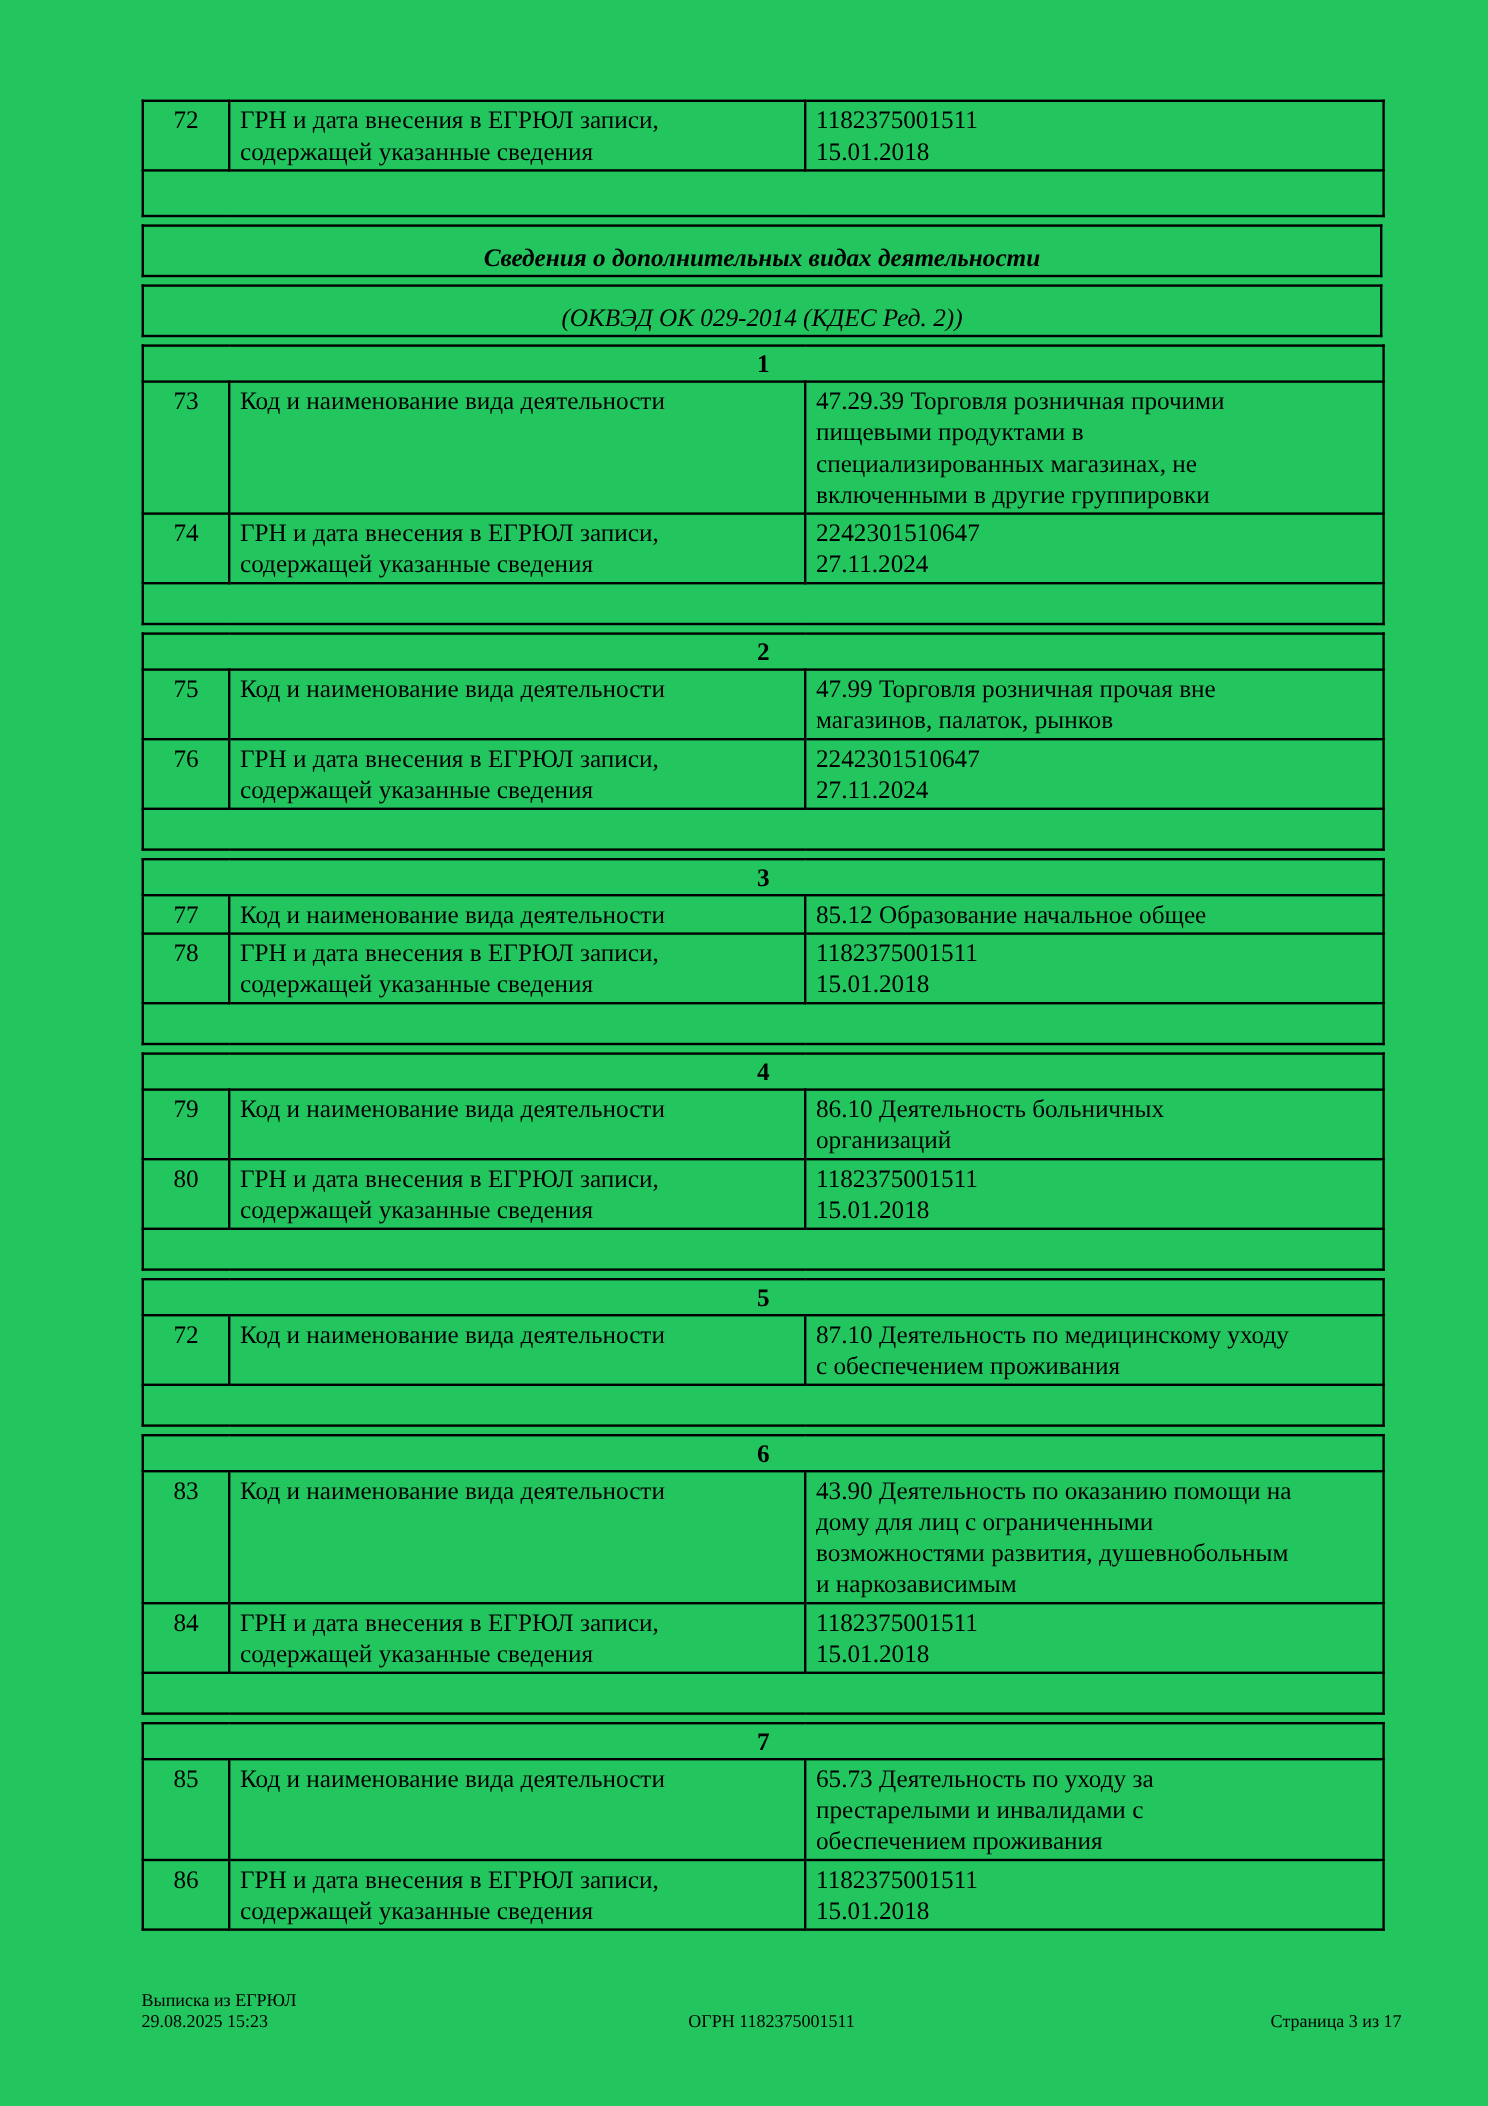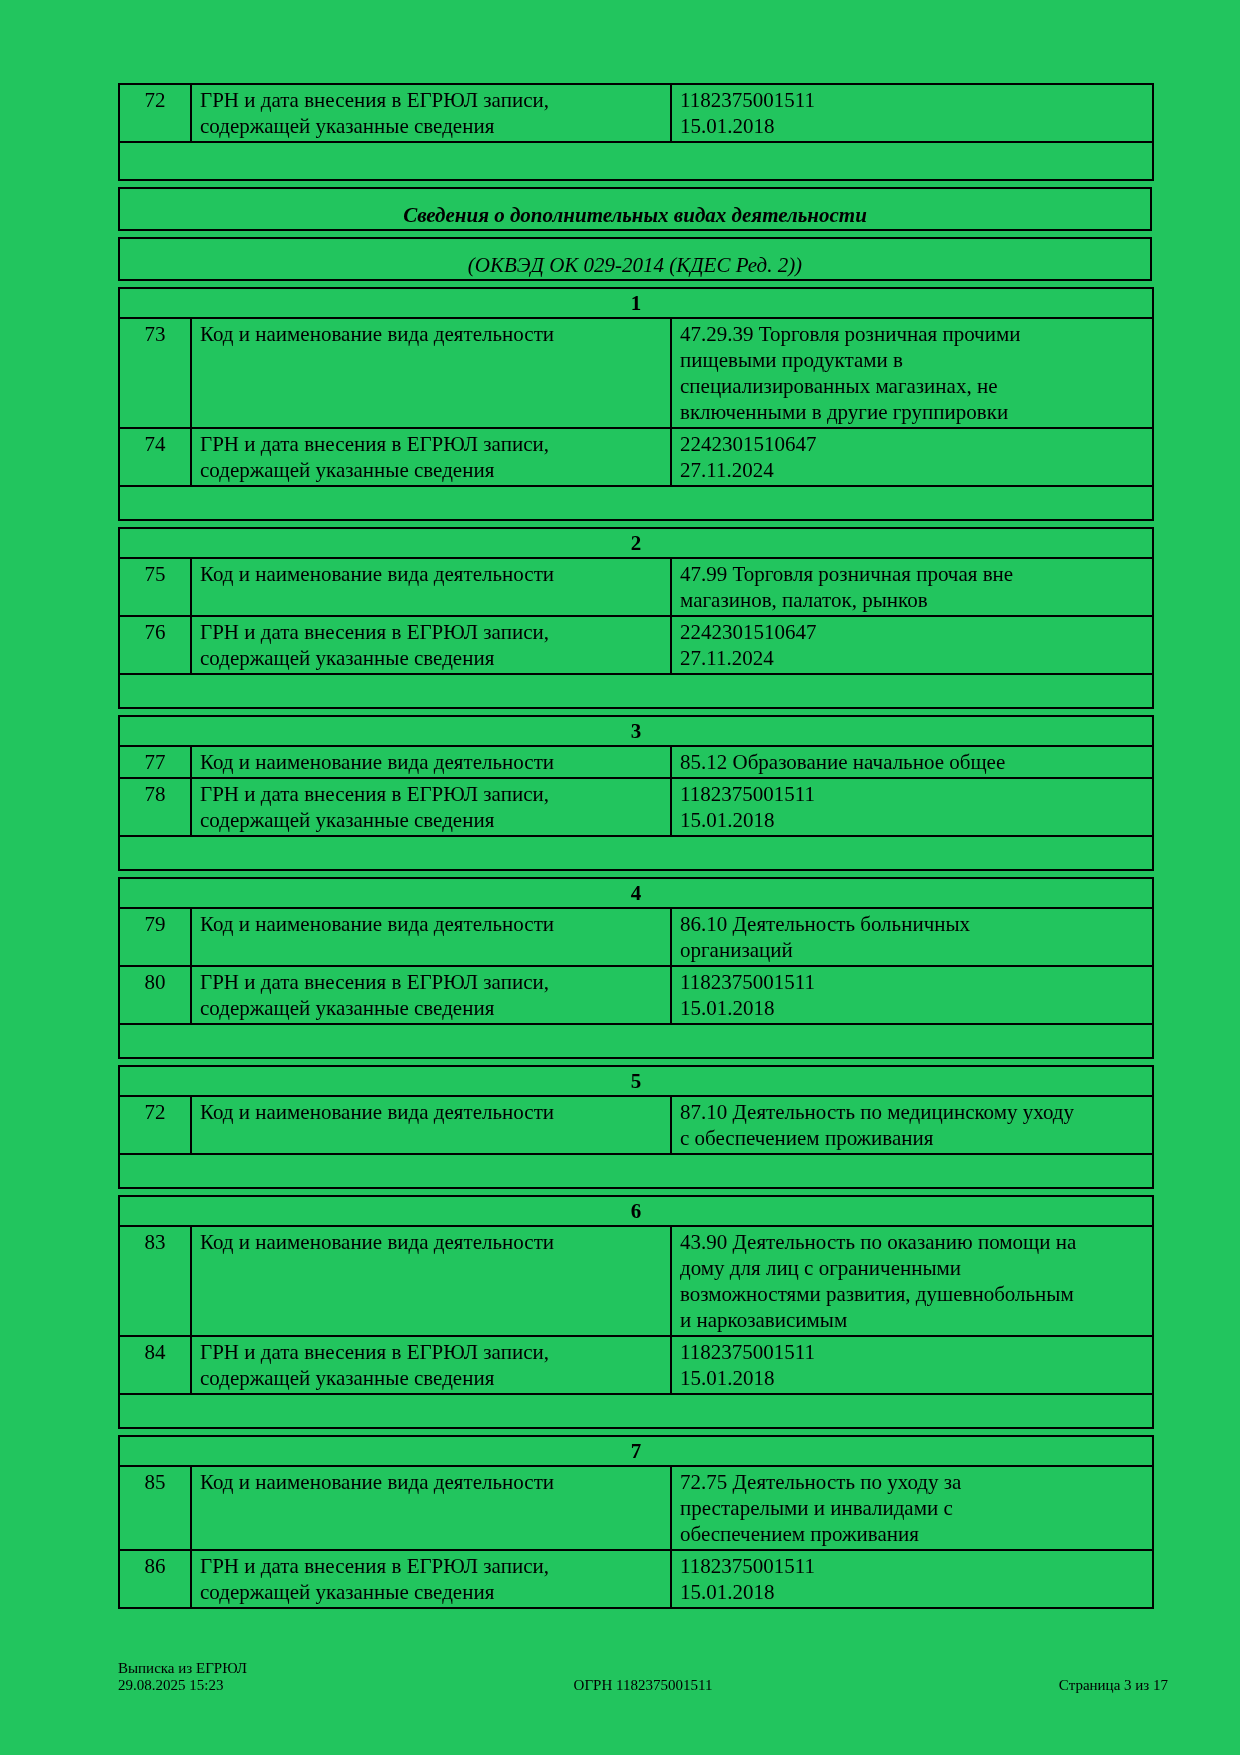--- a/index.html
+++ b/index.html
@@ -291,21 +291,21 @@
           <col class="col-label">
           <col class="col-value">
         </colgroup>
       <tbody>
           <tr class="num-row">
         <td colspan="3">7</td>
       </tr>
       <tr>
         <td class="c1">85</td>
         <td class="c2">Код и наименование вида деятельности</td>
-        <td class="c3">72.75 Деятельность по уходу за
+        <td class="c3">65.73 Деятельность по уходу за
 престарелыми и инвалидами с
 обеспечением проживания</td>
       </tr>
       <tr>
         <td class="c1">86</td>
         <td class="c2">ГРН и дата внесения в ЕГРЮЛ записи,
 содержащей указанные сведения</td>
         <td class="c3">1182375001511
 15.01.2018</td>
       </tr>

